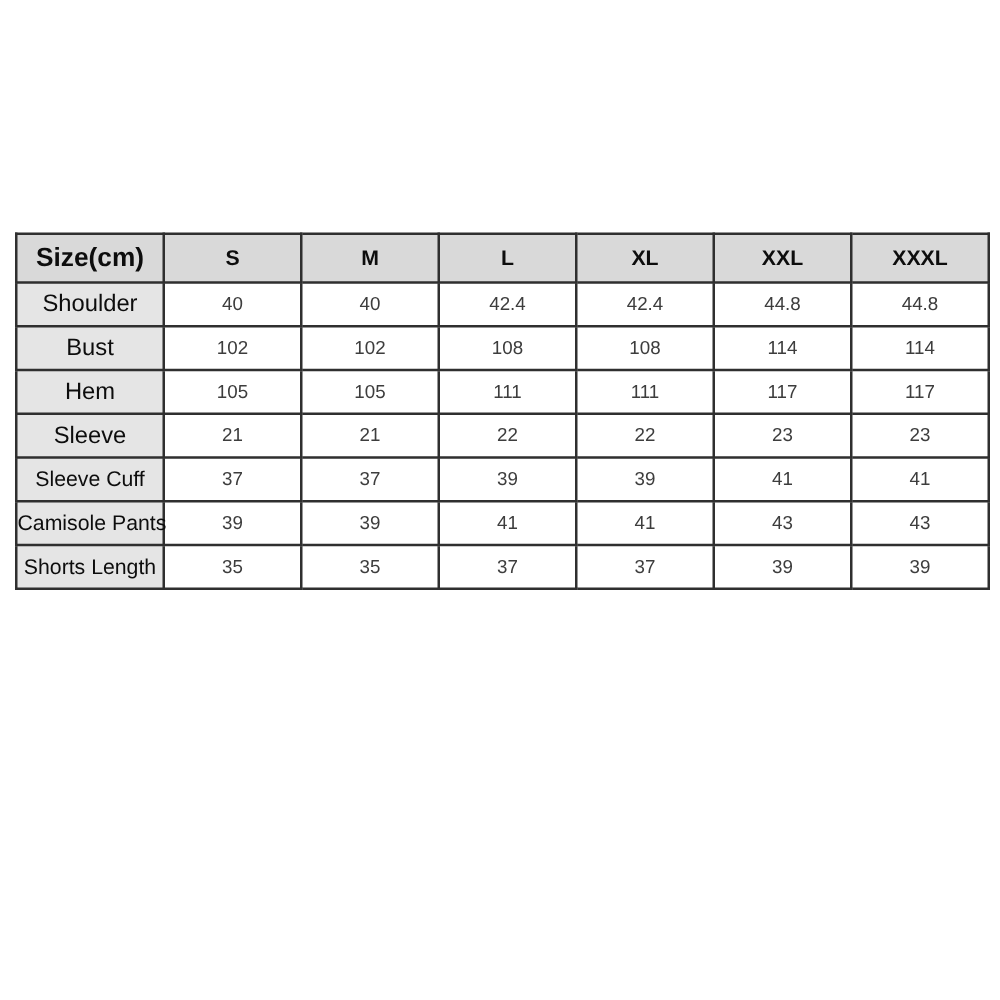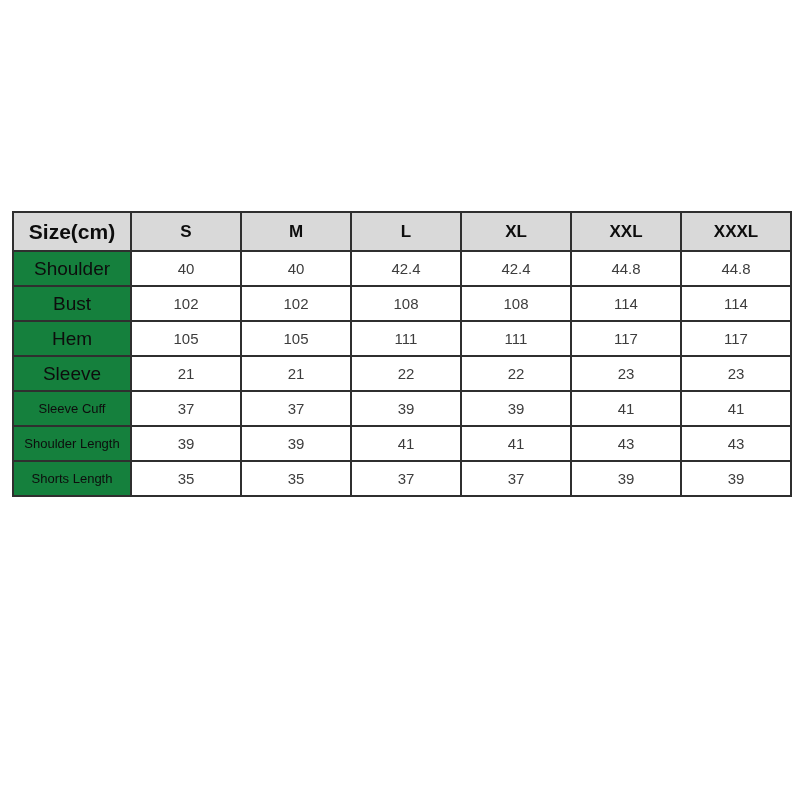--- a/index.html
+++ b/index.html
@@ -17,21 +17,20 @@
     background: #ffffff;
   }
   table.size-table {
     position: absolute;
     left: 12px;
     top: 186px;
     width: 778px;
     border-collapse: collapse;
     table-layout: fixed;
     background: #ffffff;
-    margin-top: 25px;
   }
   table.size-table col.label-col { width: 118px; }
   table.size-table col.size-col  { width: 110px; }
   table.size-table th,
   table.size-table td {
     border: 2px solid #2f2f2f;
     text-align: center;
     vertical-align: middle;
     overflow: visible;
     white-space: nowrap;
@@ -46,24 +45,24 @@
   }
   th.size-head {
     background: #d9d9d9;
     color: #0d0d0d;
     font-size: 17px;
     font-weight: bold;
   }
   td.row-label {
     color: #0d0d0d;
     font-weight: normal;
-    background: #15803d;
+    background: #e5e5e5;
   }
   td.row-label.large { font-size: 19px; }
-  td.row-label.small { font-size: 13px; }
+  td.row-label.small { font-size: 17px; }
   td.value-cell {
     color: #3d3d3d;
     font-size: 15px;
     background: #ffffff;
   }
 </style>
 </head>
 <body>
 
 <div class="page">
@@ -128,21 +127,21 @@
         <tr>
           <td class="row-label small">Sleeve Cuff</td>
           <td class="value-cell">37</td>
           <td class="value-cell">37</td>
           <td class="value-cell">39</td>
           <td class="value-cell">39</td>
           <td class="value-cell">41</td>
           <td class="value-cell">41</td>
         </tr>
         <tr>
-          <td class="row-label small">Shoulder Length</td>
+          <td class="row-label small">Camisole Pants</td>
           <td class="value-cell">39</td>
           <td class="value-cell">39</td>
           <td class="value-cell">41</td>
           <td class="value-cell">41</td>
           <td class="value-cell">43</td>
           <td class="value-cell">43</td>
         </tr>
         <tr>
           <td class="row-label small">Shorts Length</td>
           <td class="value-cell">35</td>

